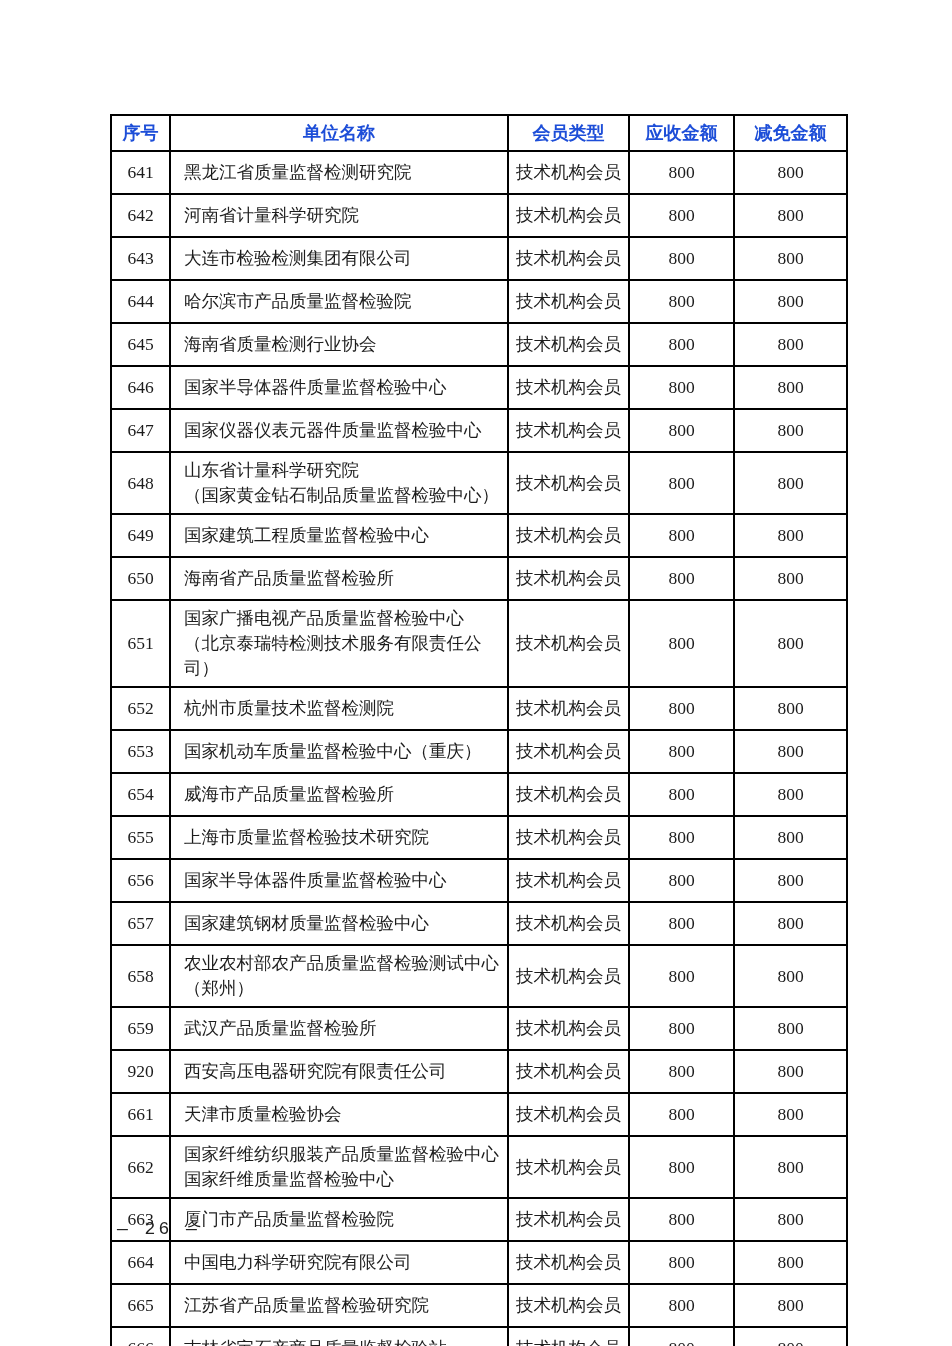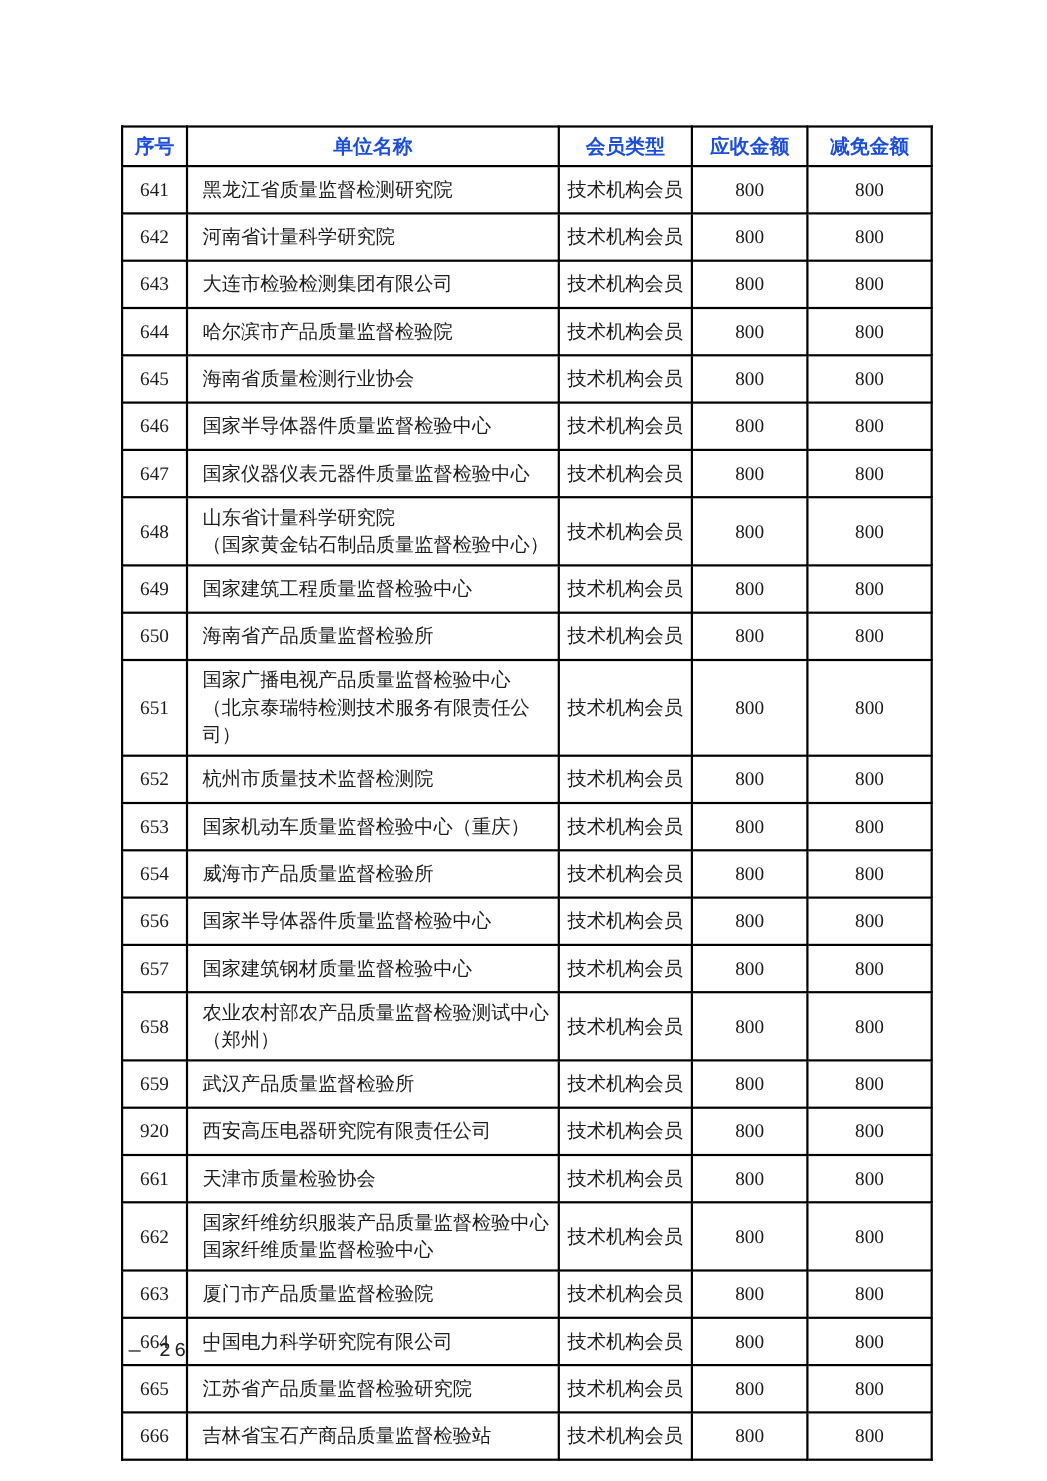--- a/index.html
+++ b/index.html
@@ -173,20 +173,27 @@
     <td class="cell-reduction">800</td>
   </tr>
       <tr>
     <td class="cell-no">654</td>
     <td class="cell-name">威海市产品质量监督检验所</td>
     <td class="cell-type">技术机构会员</td>
     <td class="cell-receivable">800</td>
     <td class="cell-reduction">800</td>
   </tr>
       <tr>
+    <td class="cell-no">655</td>
+    <td class="cell-name">上海市质量监督检验技术研究院</td>
+    <td class="cell-type">技术机构会员</td>
+    <td class="cell-receivable">800</td>
+    <td class="cell-reduction">800</td>
+  </tr>
+      <tr>
     <td class="cell-no">656</td>
     <td class="cell-name">国家半导体器件质量监督检验中心</td>
     <td class="cell-type">技术机构会员</td>
     <td class="cell-receivable">800</td>
     <td class="cell-reduction">800</td>
   </tr>
       <tr>
     <td class="cell-no">657</td>
     <td class="cell-name">国家建筑钢材质量监督检验中心</td>
     <td class="cell-type">技术机构会员</td>

